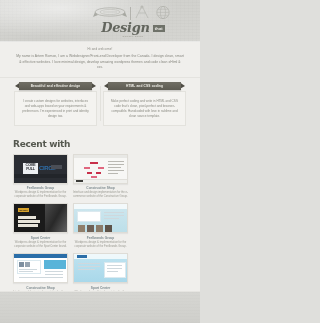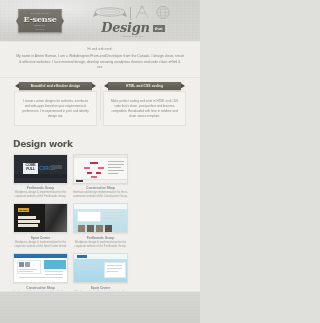--- a/index.html
+++ b/index.html
@@ -212,26 +212,20 @@
     border-top:1px solid #e6e5e1;
   }
 </style>
 </head>
 <body>
 
 <div class="page">
 
   <div class="hero">
 
-    <div class="logo-badge">
-      <span class="logo-top">ESTABLISHED</span>
-      <span class="logo-main">E-sense</span>
-      <span class="logo-sub">DESIGN</span>
-      <span class="logo-sub2">STUDIO</span>
-    </div>
 
     <div class="lockup">
       <div class="orn-row">
         <svg class="orn" width="34" height="15" viewBox="0 0 34 15">
           <ellipse cx="17" cy="7" rx="15" ry="4.2" fill="none" stroke="#77796f" stroke-width="0.7"></ellipse>
           <ellipse cx="17" cy="7" rx="10" ry="2.6" fill="none" stroke="#8b8d83" stroke-width="0.5"></ellipse>
           <path d="M2 7 L0 12 L5 10 Z" fill="#77796f"></path>
           <path d="M32 7 L34 12 L29 10 Z" fill="#77796f"></path>
           <path d="M10 7 h14" stroke="#8b8d83" stroke-width="0.4"></path>
         </svg>
@@ -264,21 +258,21 @@
       <div class="ribbon">Beautiful and effective design</div>
       <div class="feature-box">I create custom designs for websites, interfaces and web-apps based on your requirements &amp; preferences. I'm experienced in print and identity design too.</div>
     </div>
     <div class="feature">
       <div class="ribbon">HTML and CSS coding</div>
       <div class="feature-box">Make perfect coding and write in HTML and CSS code that's clean, pixel-perfect and browser-compatible. Handcoded with love in sublime and clean source template.</div>
     </div>
   </div>
 
   <div class="work">
-    <div class="section-title">Design work</div>
+    <div class="section-title">Recent with</div>
     <div class="grid">
 
       <div class="item">
         <div class="thumb t-dark">
           <div class="cf-logo">COME<br>FULL</div>
           <div class="cf-wordmark">CIRCL</div>
           <div class="cf-btn"></div>
           <div class="cf-bar"></div>
         </div>
         <span class="item-title">Feelbrands Group</span>

